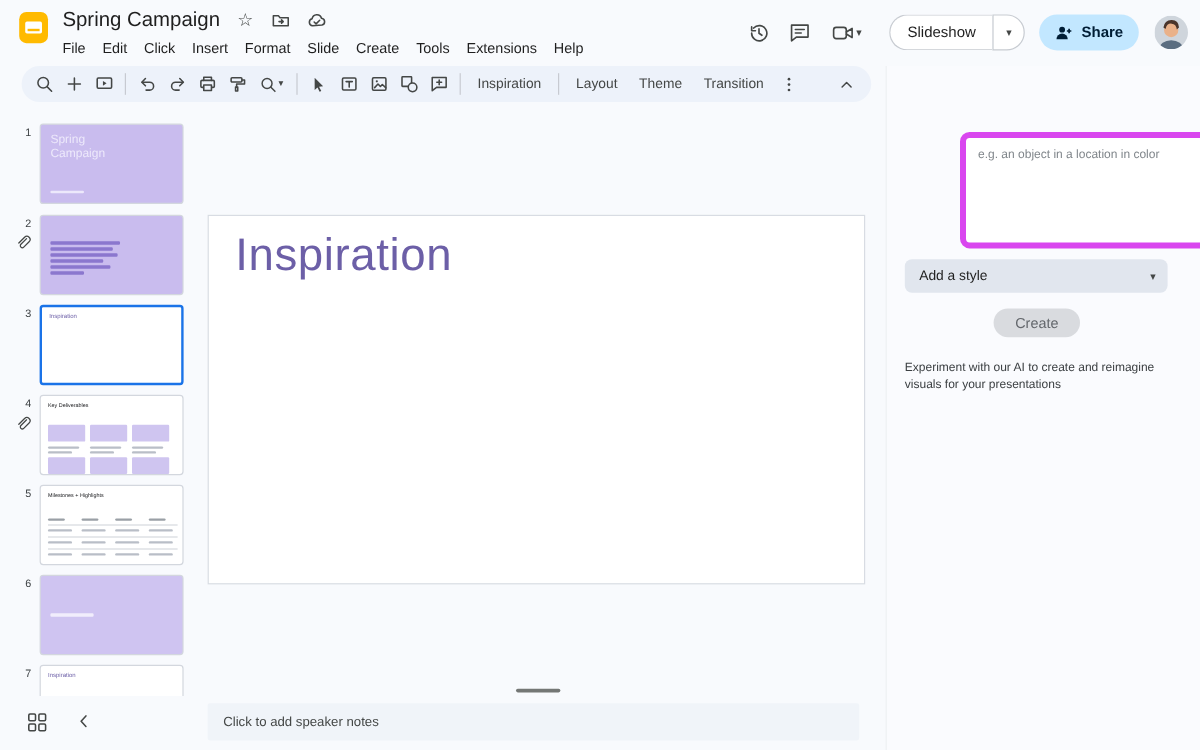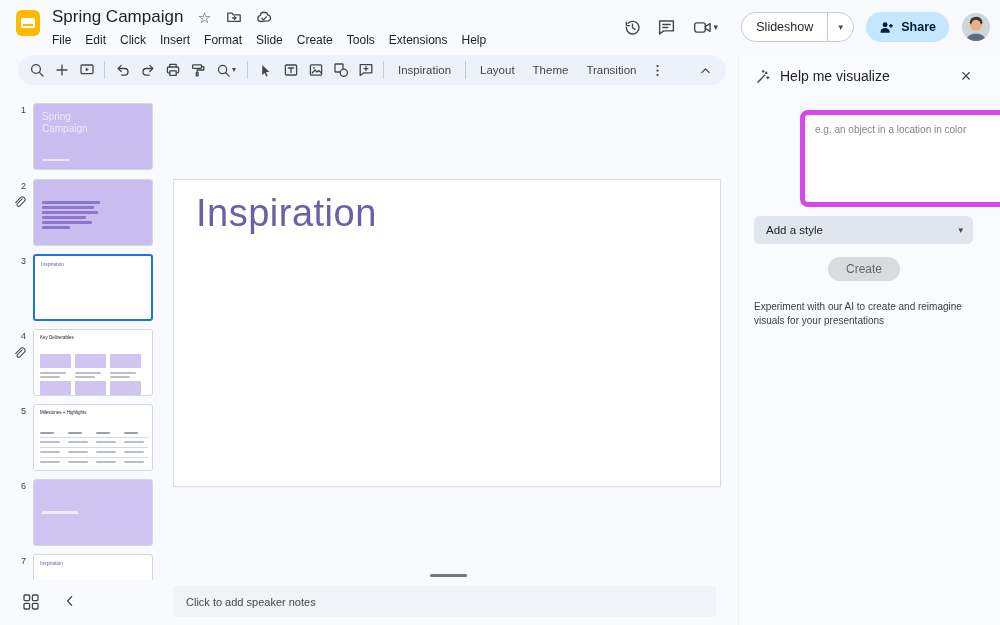--- a/index.html
+++ b/index.html
@@ -361,32 +361,20 @@
       <div class="t-small-title">Inspiration</div>
     </div>
   </div>
 
   <div class="canvas-slide">
     <div class="slide-title">Inspiration</div>
   </div>
   <div class="notes-handle"></div>
 
   <div class="panel">
-    <div class="panel-head">
-      <span>
-        <svg class="icon" viewBox="0 0 18 18" width="17" height="17" style="stroke-width:1.5;">
-          <path d="M3 15 L10.2 7.8"></path>
-          <path d="M11.2 4.4 l1.4 1.4 M12.6 4.4 l-1.4 1.4" style="stroke-width:1.2;"></path>
-          <path d="M13.6 9 v2.4 M12.4 10.2 h2.4" style="stroke-width:1.2;"></path>
-          <path d="M8.6 2.4 v2 M7.6 3.4 h2" style="stroke-width:1.2;"></path>
-        </svg>
-      </span>
-      <span class="panel-title">Help me visualize</span>
-      <span class="panel-close">×</span>
-    </div>
     <textarea class="prompt-box" placeholder="e.g. an object in a location in color" style=""></textarea>
     <div class="style-select">
       <span class="style-label">Add a style</span>
       <span class="caret">▾</span>
     </div>
     <button class="create-btn">Create</button>
     <div class="panel-hint">Experiment with our AI to create and reimagine visuals for your presentations</div>
   </div>
 
   <span class="footer-grid">

